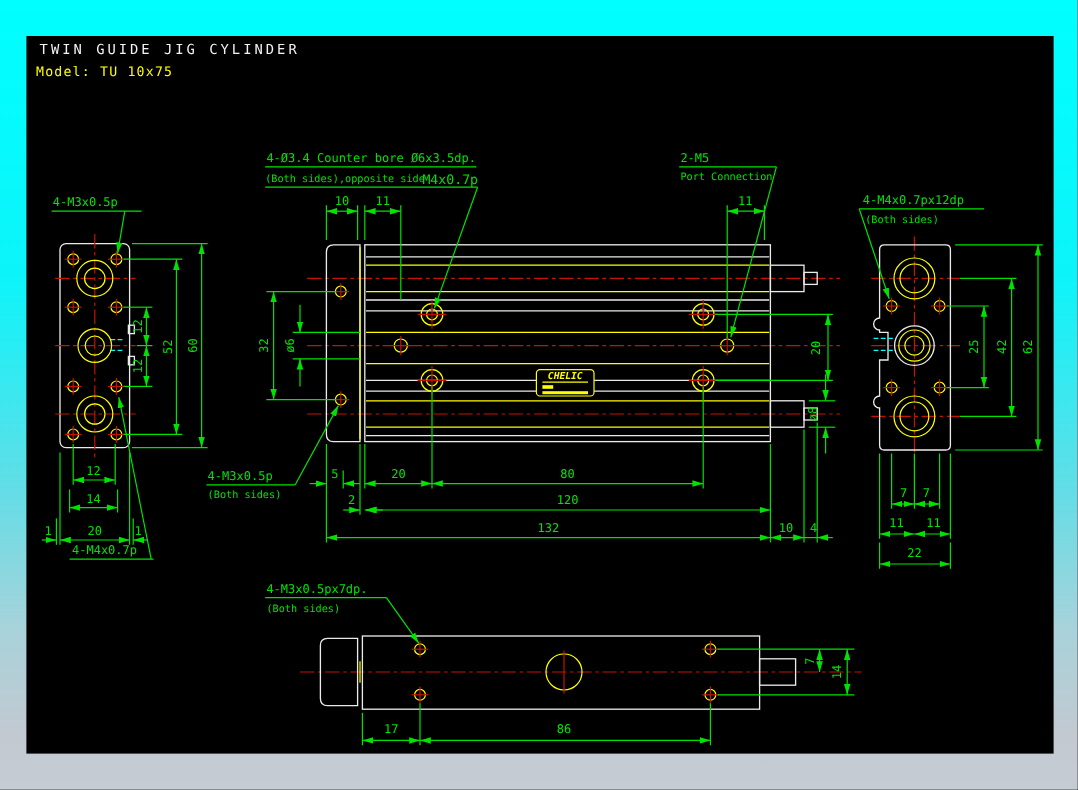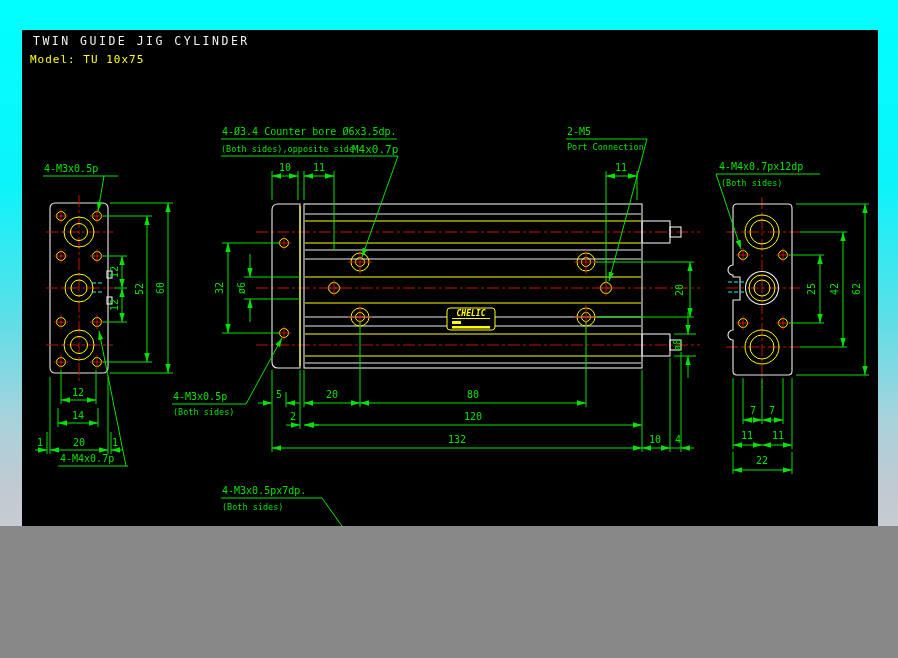--- a/index.html
+++ b/index.html
@@ -1,17 +1,17 @@
 <!DOCTYPE html>
 <html><head>
 <meta charset="utf-8">
 <style>
   html,body{margin:0;padding:0;background:#888;}
   #window{
-    position:relative;width:898px;height:526px;overflow:hidden;
+    position:relative;width:898px;height:658px;overflow:hidden;
     background:linear-gradient(180deg,#00ffff 0%,#0cf4fa 35%,#63dde6 62%,#a9d2da 80%,#c2c9d1 93%,#c5ccd4 100%);
     font-family:"DejaVu Sans Mono",monospace;
   }
   svg{position:absolute;left:0;top:0;}
   .ln-w{stroke:#ebebeb;fill:none;stroke-width:1.1}
   .ln-y{stroke:#ffff00;fill:none;stroke-width:1}
   .ln-g{stroke:#00e300;fill:none;stroke-width:1}
   .ln-r{stroke:#c41400;fill:none;stroke-width:1}
   .cl{stroke-dasharray:12 3 3 3}
   .hid{stroke:#00ffff;stroke-dasharray:4 2;fill:none;stroke-width:1}

